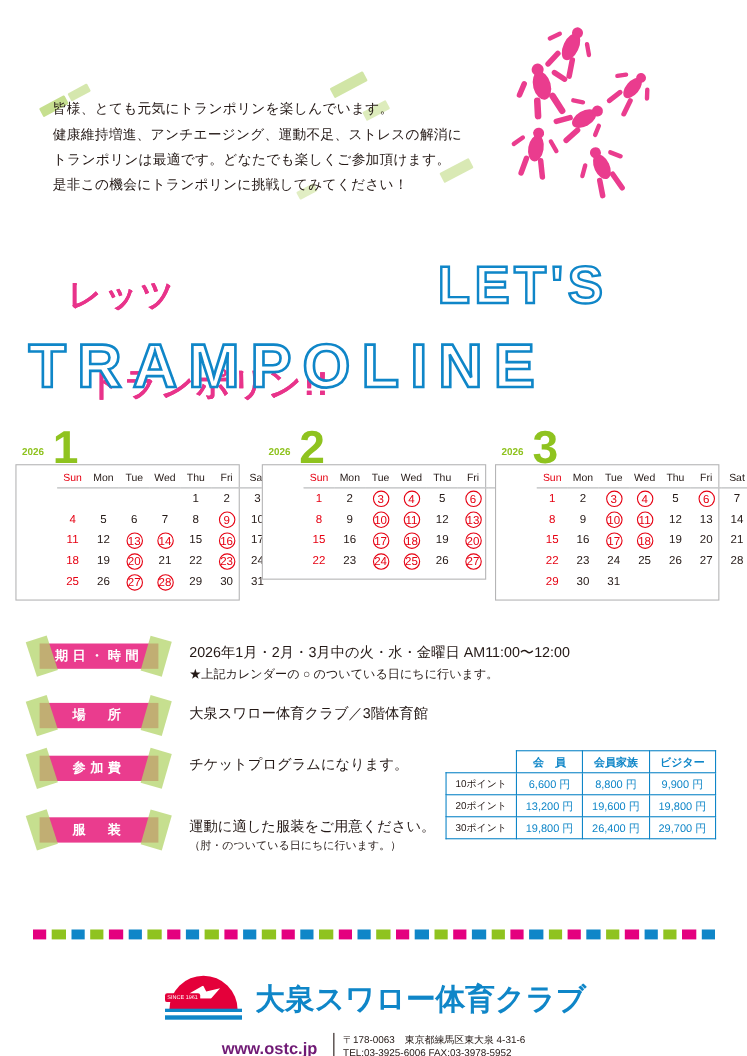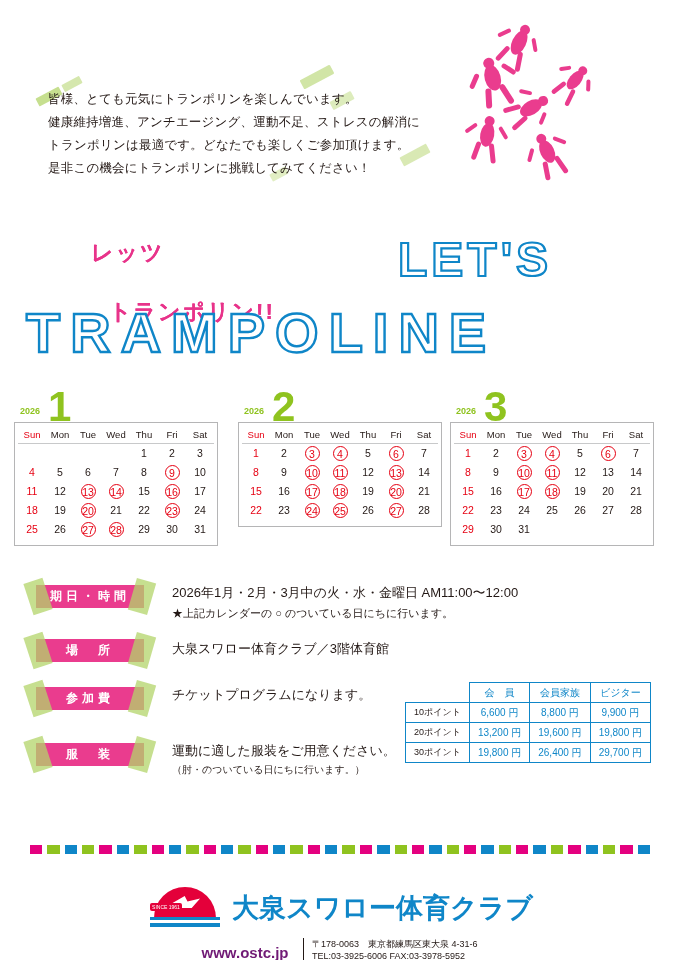--- a/index.html
+++ b/index.html
@@ -47,27 +47,26 @@
   .brush.b4 { left: 330px; top: 96px;  width: 24px; height: 9px; opacity:.45;}
   .brush.b5 { left: 400px; top: 150px; width: 30px; height: 10px; opacity:.5;}
   .brush.b6 { left: 270px; top: 170px; width: 18px; height: 8px; opacity:.4;}
 
   
   .jp-head {
     position: absolute;
     left: 62px;
     top: 208px;
     color: #e8338a;
-    font-size: 22px;
+    font-size: 30px;
     line-height: 1.35;
     letter-spacing: 2px;
     font-weight: bold;
     white-space: pre-line;
     text-shadow: 0 0 0 #e8338a;
-    margin-left: 29px;
   }
   .jp-head .l2 { margin-left: 18px; display: inline-block; }
 
   .lets {
     position: absolute;
     left: 398px;
     top: 232px;
     font-size: 48px;
     letter-spacing: 4px;
     color: #ffffff;
@@ -121,20 +120,21 @@
     box-sizing: border-box;
     padding: 4px 3px 6px 3px;
     background: #fff;
   }
   table.caltab {
     border-collapse: collapse;
     width: 100%;
     font-size: 10.5px;
     color: #231815;
     table-layout: fixed;
+    margin-left: 34px;
   }
   table.caltab th {
     font-size: 9.5px;
     font-weight: normal;
     color: #231815;
     padding: 2px 0 3px 0;
     border-bottom: 1px solid #c8c9ca;
   }
   table.caltab th.sun, table.caltab td.sun { color: #e60012; }
   table.caltab td {
@@ -219,21 +219,21 @@
     font-size: 10px;
     color: #0f86c8;
   }
   .price th, .price td {
     border: 1px solid #0f86c8;
     padding: 2px 8px;
     text-align: center;
     height: 15px;
     white-space: nowrap;
   }
-  .price th { font-weight: normal; }
+  .price th { font-weight: bold; }
   .price td.rowhead {
     color: #231815;
     font-size: 9px;
     border: 1px solid #0f86c8;
   }
   .price th.blank { border: none; }
 
   
   .dash {
     position: absolute;

